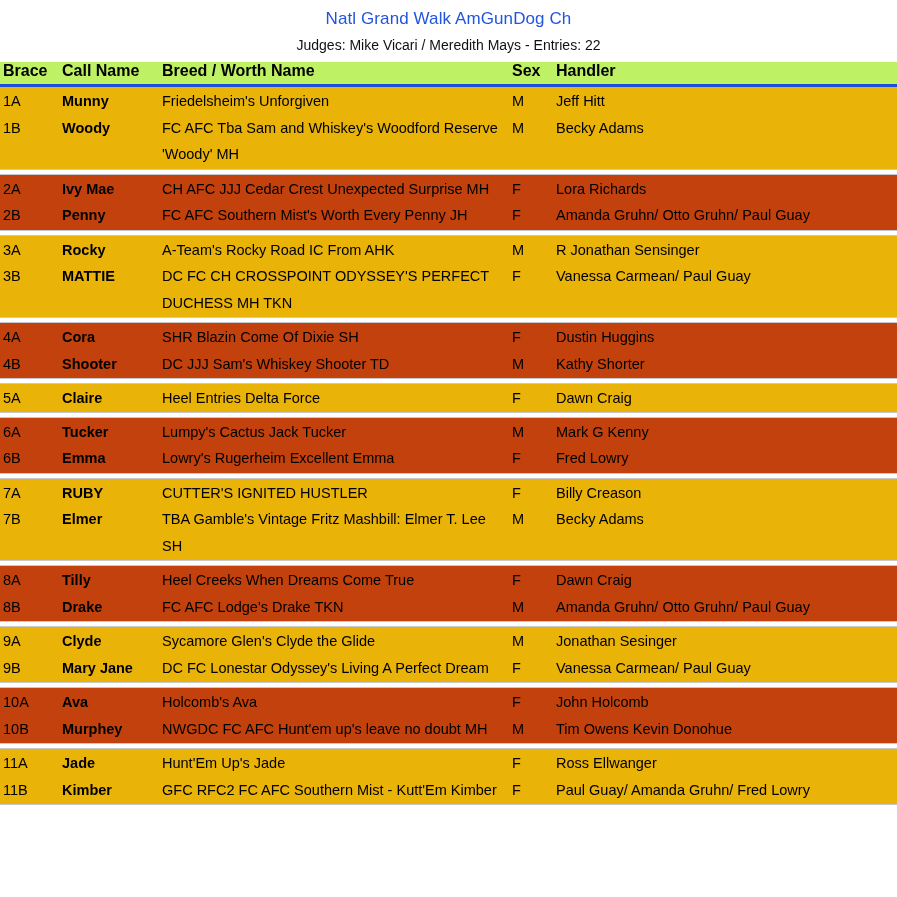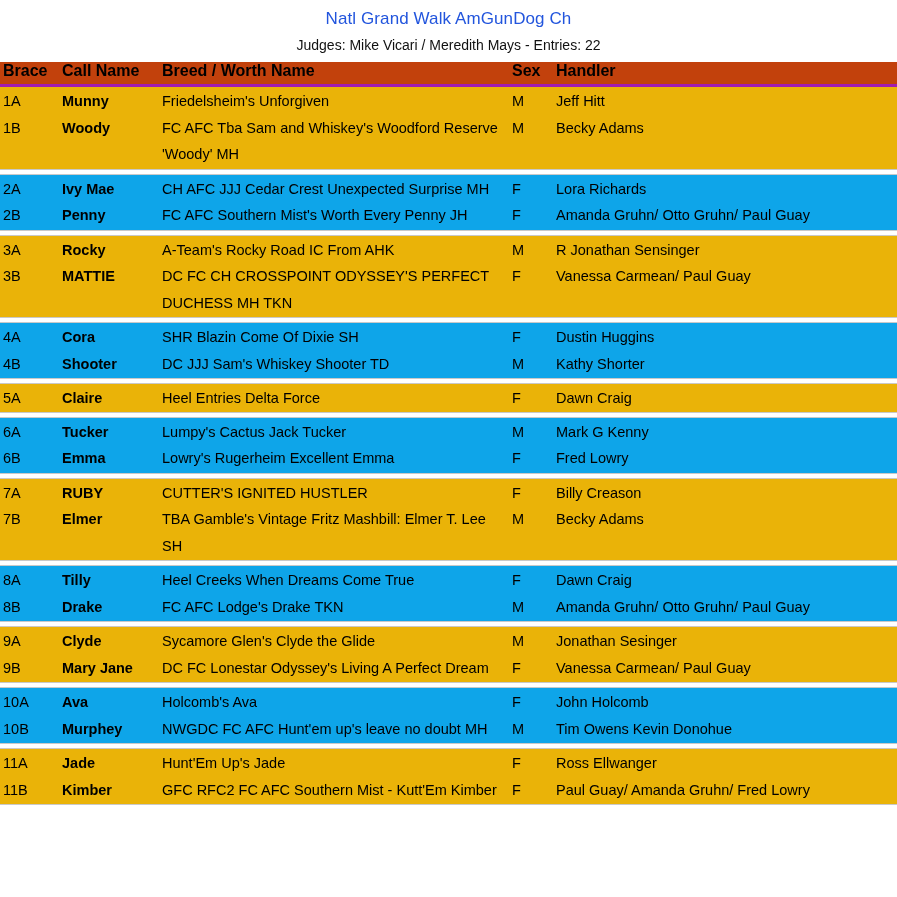--- a/index.html
+++ b/index.html
@@ -48,22 +48,22 @@
   table.roster col.c-breed   { width: 352px; }
   table.roster col.c-sex     { width: 42px; }
   table.roster col.c-handler { width: 345px; }
 
   thead th {
     text-align: left;
     font-size: 16px;
     font-weight: bold;
     padding: 0 0 4px 0;
     vertical-align: bottom;
-    border-bottom: 3px solid #a21caf;
-    background: #c2410c;
+    border-bottom: 3px solid #1d4ed8;
+    background: #bef264;
     white-space: nowrap;
   }
   thead th.h-brace   { padding-left: 3px; }
   thead th.h-call    { padding-left: 4px; }
   thead th.h-breed   { padding-left: 4px; }
   thead th.h-sex     { padding-left: 2px; margin-left: 12px; }
   thead th.h-handler { padding-left: 4px; }
 
   tbody tr.entry td {
     font-size: 14.5px;
@@ -75,21 +75,21 @@
   tbody tr.band-start td { padding-top: 1px; }
   tbody tr.band-end   td { padding-bottom: 1px; }
 
   td.brace   { padding-left: 3px !important; }
   td.call    { padding-left: 4px !important; font-weight: bold; }
   td.breed   { padding-left: 4px !important; padding-right: 6px !important; }
   td.sex     { padding-left: 2px !important; }
   td.handler { padding-left: 4px !important; }
 
   tr.shade td { background: #eab308; }
-  tr.plain td { background: #0ea5e9; }
+  tr.plain td { background: #c2410c; }
 
   tr.sep td {
     padding: 0;
     height: 4px;
     line-height: 4px;
     font-size: 0;
     background: #ffffff;
     border-top: 1px solid #c9c9c9;
     border-bottom: 1px solid #c9c9c9;
   }

